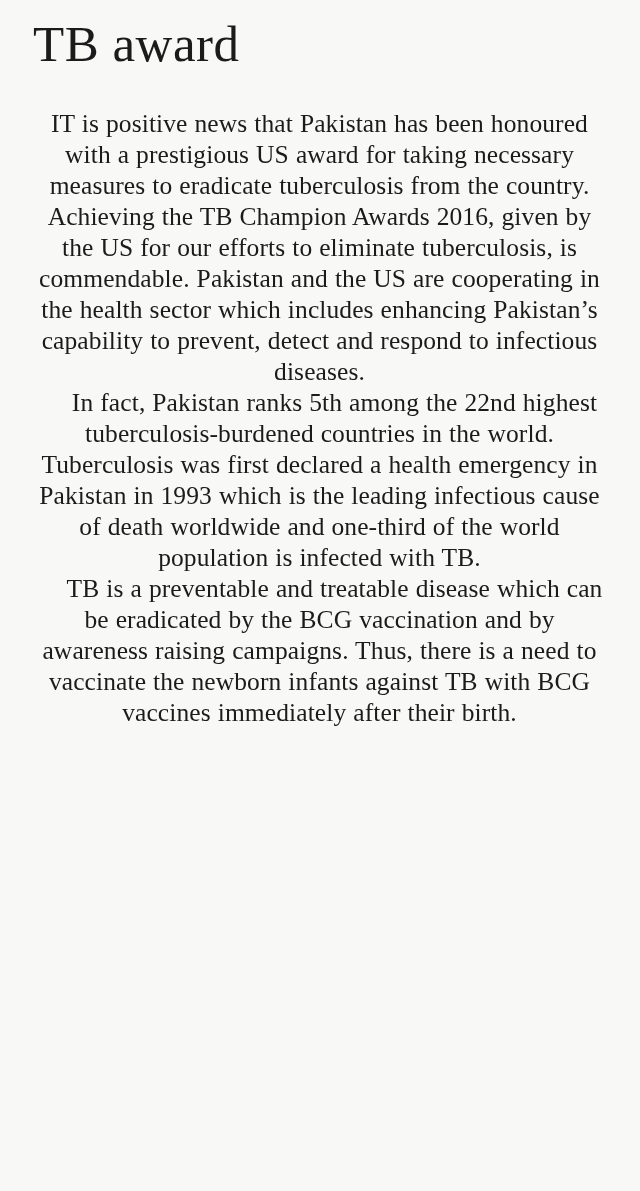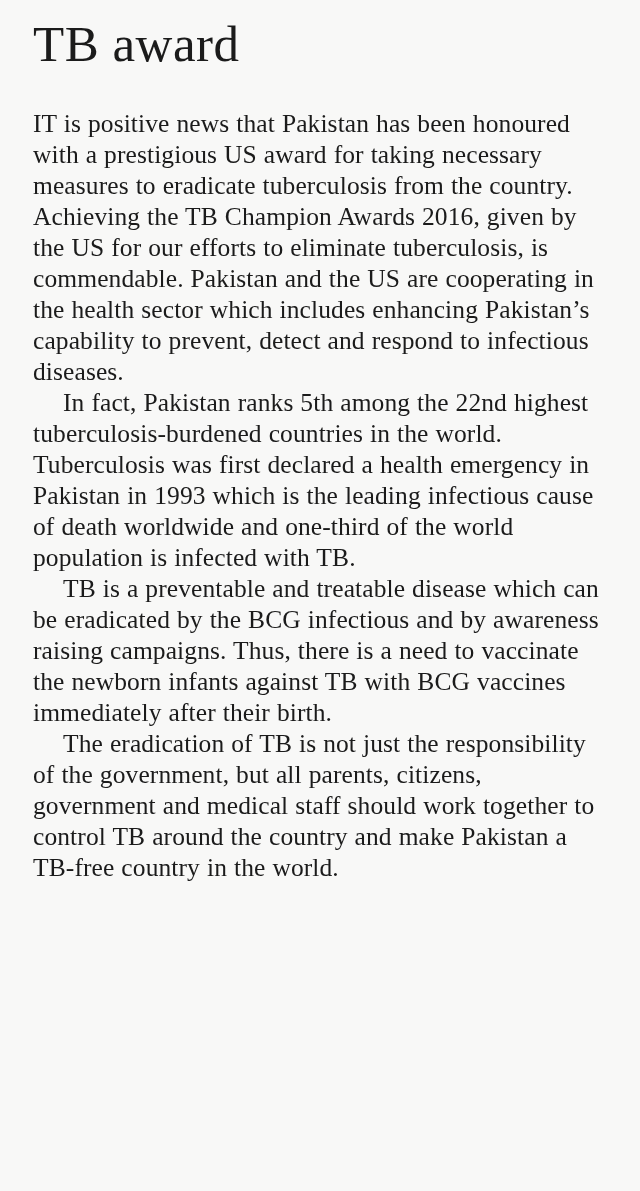--- a/index.html
+++ b/index.html
@@ -28,20 +28,21 @@
     letter-spacing: 0.5px;
     color: #1b1b1b;
   }
   .para {
     margin: 0;
     font-size: 25.5px;
     line-height: 31px;
     letter-spacing: 0.1px;
     word-spacing: 0.5px;
     color: #1b1b1b;
+    text-align: center;
   }
   .para.indent {
     text-indent: 30px;
   }
   .signature {
     margin-top: 32px;
   }
   .sig-name {
     font-size: 26px;
     line-height: 32px;
@@ -59,17 +60,16 @@
 </head>
 <body>
 
 <div class="page">
   <h1 class="article-title">TB award</h1>
 
   <p class="para">IT is positive news that Pakistan has been honoured with a prestigious US award for taking necessary measures to eradicate tuberculosis from the country. Achieving the TB Champion Awards 2016, given by the US for our efforts to eliminate tuberculosis, is commendable. Pakistan and the US are cooperating in the health sector which includes enhancing Pakistan’s capability to prevent, detect and respond to infectious diseases.</p>
 
   <p class="para indent">In fact, Pakistan ranks 5th among the 22nd highest tuberculosis-burdened countries in the world. Tuberculosis was first declared a health emergency in Pakistan in 1993 which is the leading infectious cause of death worldwide and one-third of the world population is infected with TB.</p>
 
-  <p class="para indent">TB is a preventable and treatable disease which can be eradicated by the BCG infectious and by awareness raising campaigns. Thus, there is a need to vaccinate the newborn infants against TB with BCG vaccines immediately after their birth.</p>
+  <p class="para indent">TB is a preventable and treatable disease which can be eradicated by the BCG vaccination and by awareness raising campaigns. Thus, there is a need to vaccinate the newborn infants against TB with BCG vaccines immediately after their birth.</p>
 
-  <p class="para indent">The eradication of TB is not just the responsibility of the government, but all parents, citizens, government and medical staff should work together to control TB around the country and make Pakistan a TB-free country in the world.</p>
 
 </div>
 
 </body></html>

